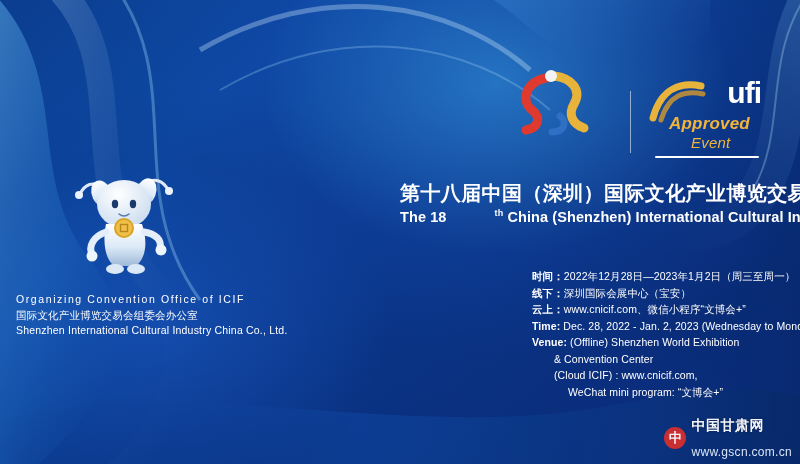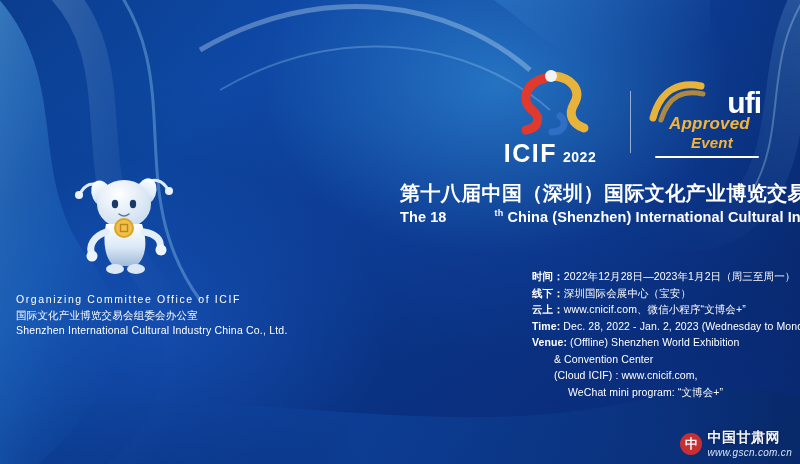--- a/index.html
+++ b/index.html
@@ -87,21 +87,21 @@
   .ufi-swoosh {
     position: absolute;
     left: 0px;
     top: 2px;
     width: 60px;
     height: 46px;
   }
   .ufi-word {
     position: absolute;
     right: 4px;
-    top: 12px;
+    top: 2px;
     font-size: 30px;
     font-weight: bold;
     color: #ffffff;
     letter-spacing: -1px;
     line-height: 1;
   }
   .ufi-approved {
     position: absolute;
     left: 22px;
     top: 38px;
@@ -111,21 +111,21 @@
     font-weight: bold;
     letter-spacing: 0.2px;
   }
   .ufi-event {
     position: absolute;
     left: 44px;
     top: 58px;
     font-size: 15px;
     color: #f2b43a;
     font-style: italic;
-    font-weight: bold;
+    font-weight: normal;
     letter-spacing: 0.2px;
   }
   .ufi-underline {
     position: absolute;
     left: 8px;
     top: 80px;
     width: 104px;
     height: 2px;
     background: #ffffff;
     border-radius: 2px;
@@ -223,25 +223,24 @@
   }
   .wm-text { display: flex; flex-direction: column; line-height: 1; }
   .wm-cn {
     font-size: 14px;
     font-weight: bold;
     color: #ffffff;
     text-shadow: 0 0 3px rgba(0,0,0,0.4);
     letter-spacing: 0.5px;
   }
   .wm-url {
-    font-size: 10px;
+    font-size: 12px;
     color: #e3eefc;
     letter-spacing: 0.3px;
-    margin-top: 4px;
-    font-style: italic;
+    margin-top: 14px;
   }
 </style>
 </head>
 <body>
 
 <div id="poster">
 
   <div class="ribbon" style="left:-40px; top:-20px;">
     <svg width="420" height="500" viewBox="0 0 420 500">
       <defs>
@@ -348,24 +347,20 @@
   <div class="logo-row">
 
     <div class="icif-logo">
       <div class="icif-mark">
         <svg width="104" height="68" viewBox="0 0 104 68">
           <path d="M48,8 C28,12 22,30 34,40 C44,48 40,58 28,60" fill="none" stroke="#e03a2f" stroke-width="9" stroke-linecap="round"></path>
           <path d="M56,6 C74,8 84,20 76,34 C70,44 74,54 86,58" fill="none" stroke="#e8b33a" stroke-width="9" stroke-linecap="round"></path>
           <circle cx="53" cy="6" r="6" fill="#f3f3f3"></circle>
           <path d="M62,46 C70,52 66,62 54,62" fill="none" stroke="#2f6fc4" stroke-width="7" stroke-linecap="round"></path>
         </svg>
-      </div>
-      <div class="icif-text">
-        <span class="big">ICIF</span>
-        <span class="yr">2022</span>
       </div>
     </div>
 
     <div class="divider-v"></div>
 
     <div class="ufi">
       <div class="ufi-swoosh">
         <svg width="60" height="46" viewBox="0 0 60 46">
           <path d="M6,40 C14,10 34,4 54,8" fill="none" stroke="#e8b33a" stroke-width="7" stroke-linecap="round"></path>
           <path d="M14,42 C22,16 38,12 56,16" fill="none" stroke="#d89a2a" stroke-width="5" stroke-linecap="round" opacity="0.8"></path>
@@ -386,21 +381,21 @@
     <div class="line"><span class="lbl">线下：</span><span>深圳国际会展中心（宝安）</span></div>
     <div class="line"><span class="lbl">云上：</span><span>www.cnicif.com、微信小程序“文博会+”</span></div>
     <div class="line"><span class="lbl">Time: </span><span>Dec. 28, 2022 - Jan. 2, 2023 (Wednesday to Monday)</span></div>
     <div class="line"><span class="lbl">Venue: </span><span>(Offline) Shenzhen World Exhibition</span></div>
     <div class="line ind1">&amp; Convention Center</div>
     <div class="line ind1">(Cloud ICIF) : www.cnicif.com,</div>
     <div class="line ind2">WeChat mini program: “文博会+”</div>
   </div>
 
   <div class="org">
-    <div class="line l2">Organizing Committee Office of ICIF</div>
+    <div class="line l2">Organizing Convention Office of ICIF</div>
     <div class="line">国际文化产业博览交易会组委会办公室</div>
     <div class="line">Shenzhen International Cultural Industry China Co., Ltd.</div>
   </div>
 
   <div class="watermark">
     <div class="wm-circle">中</div>
     <div class="wm-text">
       <span class="wm-cn">中国甘肃网</span>
       <span class="wm-url">www.gscn.com.cn</span>
     </div>

